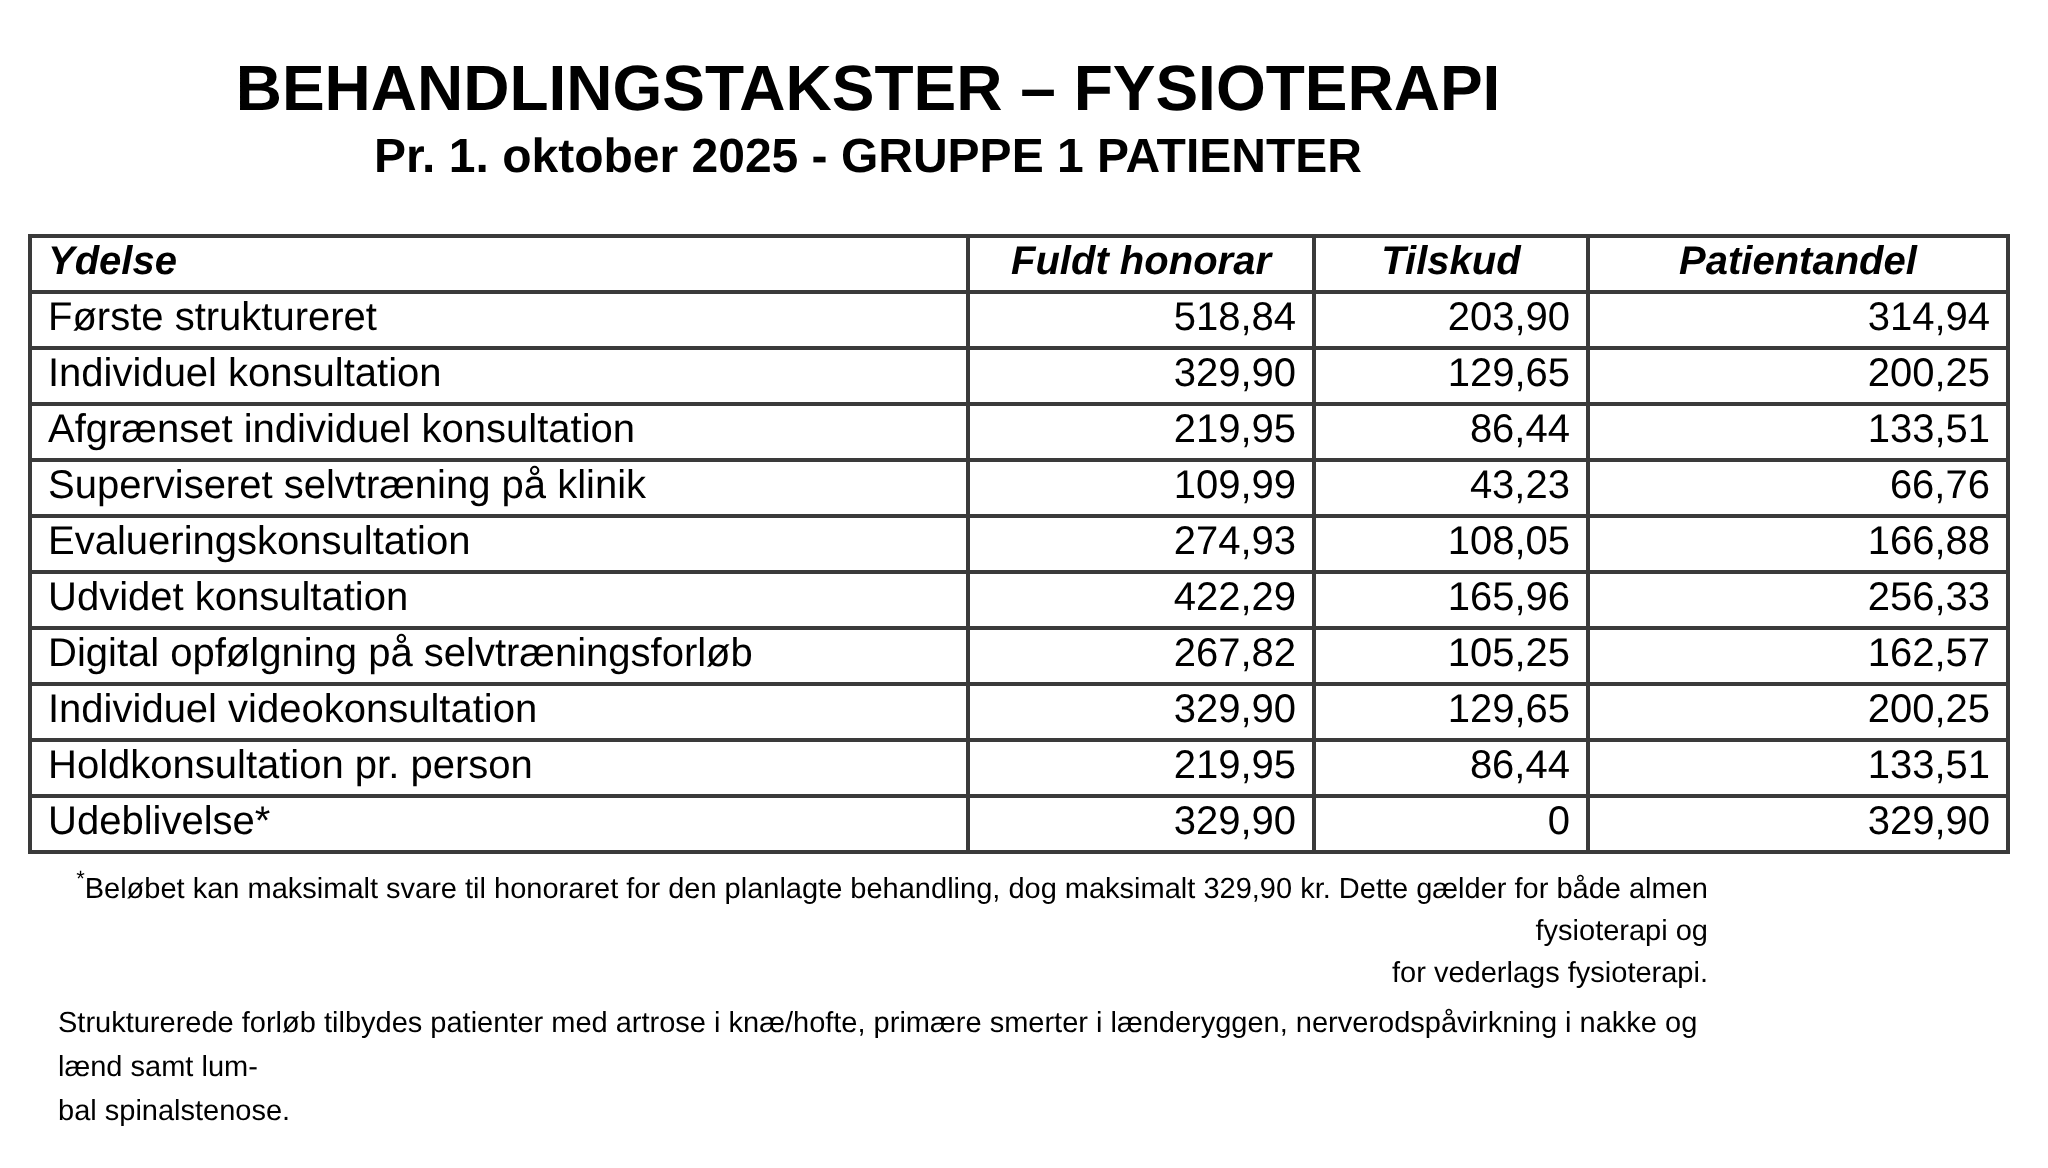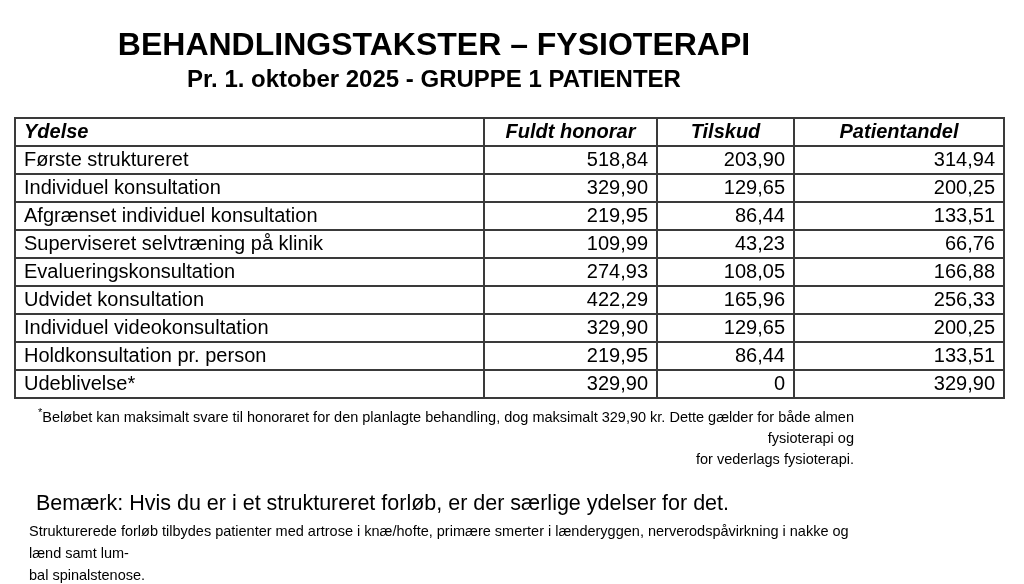--- a/index.html
+++ b/index.html
@@ -136,20 +136,26 @@
         <td class="num">108,05</td>
         <td class="num">166,88</td>
       </tr>
       <tr>
         <td class="c0">Udvidet konsultation</td>
         <td class="num">422,29</td>
         <td class="num">165,96</td>
         <td class="num">256,33</td>
       </tr>
       <tr>
+        <td class="c0">Digital opfølgning på selvtræningsforløb</td>
+        <td class="num">267,82</td>
+        <td class="num">105,25</td>
+        <td class="num">162,57</td>
+      </tr>
+      <tr>
         <td class="c0">Individuel videokonsultation</td>
         <td class="num">329,90</td>
         <td class="num">129,65</td>
         <td class="num">200,25</td>
       </tr>
       <tr>
         <td class="c0">Holdkonsultation pr. person</td>
         <td class="num">219,95</td>
         <td class="num">86,44</td>
         <td class="num">133,51</td>
@@ -159,18 +165,17 @@
         <td class="num">329,90</td>
         <td class="num">0</td>
         <td class="num">329,90</td>
       </tr>
     </tbody>
   </table>
 
   <p class="footnote"><sup>*</sup><span class="body-lines lines">Beløbet kan maksimalt svare til honoraret for den planlagte behandling, dog maksimalt 329,90 kr. Dette gælder for både almen fysioterapi og
 for vederlags fysioterapi.</span></p>
 
-  <p class="remark">Bemærk: Hvis du er i et struktureret forløb, er der særlige ydelser for det.</p>
 
   <p class="details lines">Strukturerede forløb tilbydes patienter med artrose i knæ/hofte, primære smerter i lænderyggen, nerverodspåvirkning i nakke og lænd samt lum-
 bal spinalstenose.</p>
 
 </div>
 
 </body></html>

